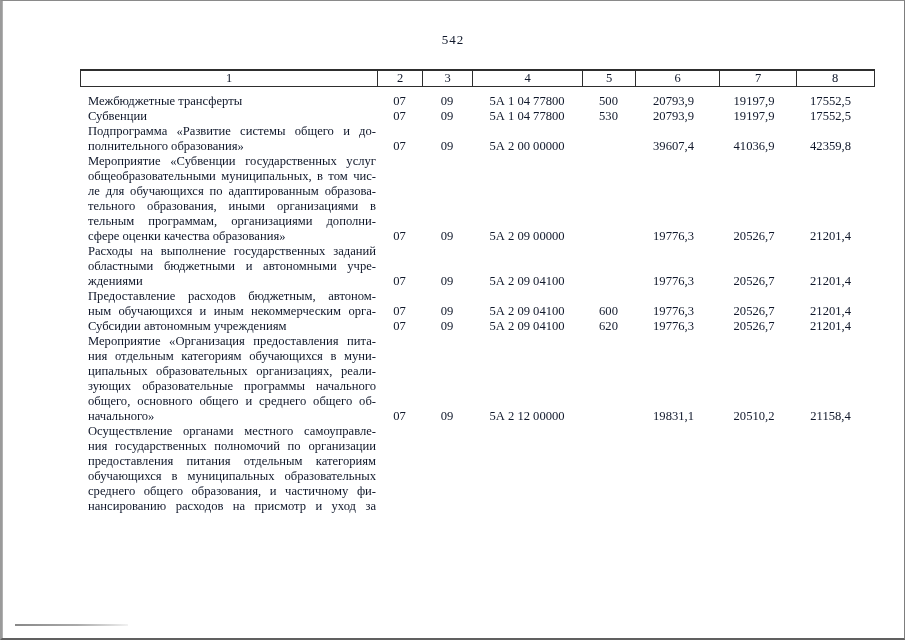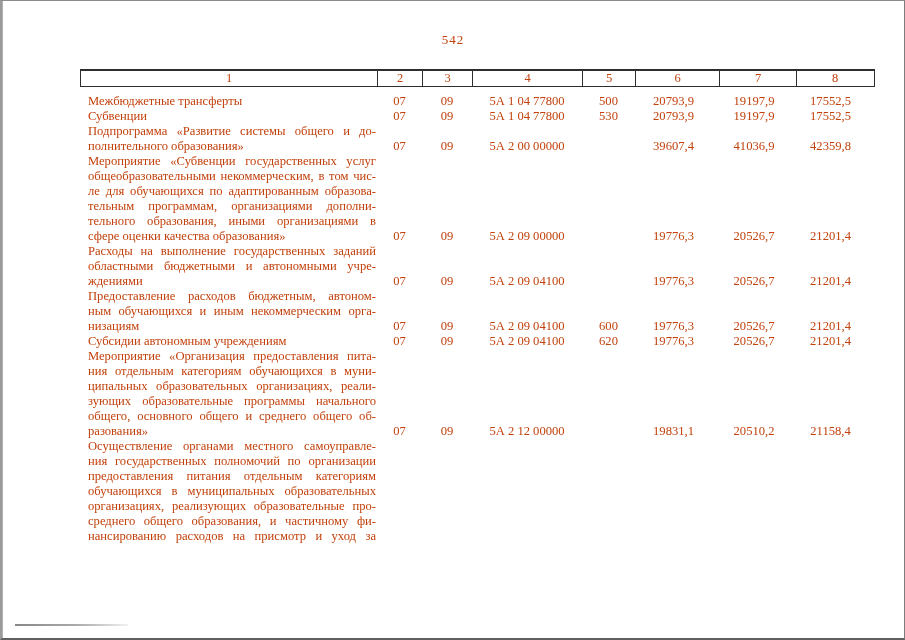--- a/index.html
+++ b/index.html
@@ -12,21 +12,21 @@
     width: 905px;
     height: 640px;
     background: #ffffff;
     box-sizing: border-box;
     border-top: 1px solid #8a8a8a;
     border-right: 1px solid #7d7d7d;
     border-bottom: 2px solid #606060;
     border-left: 2px solid #9a9a9a;
     overflow: hidden;
     font-family: "Liberation Serif", "DejaVu Serif", serif;
-    color: #c2410c;
+    color: #0f172a;
   }
   .page-number {
     position: absolute;
     top: 31px;
     left: 0;
     right: 0;
     text-align: center;
     font-size: 13px;
     letter-spacing: 1px;
   }
@@ -160,24 +160,24 @@
     <div class="cell ctr w4">5А 2 00 00000</div>
     <div class="cell ctr w5"></div>
     <div class="cell amt w6">39607,4</div>
     <div class="cell amt w7">41036,9</div>
     <div class="cell amt w8">42359,8</div>
   </div>
 
   <div class="trow">
     <div class="cell col1">
             <div class="line">Мероприятие «Субвенции государственных услуг</div>
-            <div class="line">общеобразовательными некоммерческим, в том чис-</div>
+            <div class="line">общеобразовательными муниципальных, в том чис-</div>
             <div class="line">ле для обучающихся по адаптированным образова-</div>
+            <div class="line">тельного образования, иными организациями в</div>
             <div class="line">тельным программам, организациями дополни-</div>
-            <div class="line">тельного образования, иными организациями в</div>
             <div class="line last">сфере оценки качества образования»</div>
           </div>
     <div class="cell ctr w2">07</div>
     <div class="cell ctr w3">09</div>
     <div class="cell ctr w4">5А 2 09 00000</div>
     <div class="cell ctr w5"></div>
     <div class="cell amt w6">19776,3</div>
     <div class="cell amt w7">20526,7</div>
     <div class="cell amt w8">21201,4</div>
   </div>
@@ -194,21 +194,20 @@
     <div class="cell ctr w5"></div>
     <div class="cell amt w6">19776,3</div>
     <div class="cell amt w7">20526,7</div>
     <div class="cell amt w8">21201,4</div>
   </div>
 
   <div class="trow">
     <div class="cell col1">
             <div class="line">Предоставление расходов бюджетным, автоном-</div>
             <div class="line">ным обучающихся и иным некоммерческим орга-</div>
-            <div class="line last">низациям</div>
           </div>
     <div class="cell ctr w2">07</div>
     <div class="cell ctr w3">09</div>
     <div class="cell ctr w4">5А 2 09 04100</div>
     <div class="cell ctr w5">600</div>
     <div class="cell amt w6">19776,3</div>
     <div class="cell amt w7">20526,7</div>
     <div class="cell amt w8">21201,4</div>
   </div>
 
@@ -225,38 +224,37 @@
     <div class="cell amt w8">21201,4</div>
   </div>
 
   <div class="trow">
     <div class="cell col1">
             <div class="line">Мероприятие «Организация предоставления пита-</div>
             <div class="line">ния отдельным категориям обучающихся в муни-</div>
             <div class="line">ципальных образовательных организациях, реали-</div>
             <div class="line">зующих образовательные программы начального</div>
             <div class="line">общего, основного общего и среднего общего об-</div>
-            <div class="line last">разования»</div>
+            <div class="line last">начального»</div>
           </div>
     <div class="cell ctr w2">07</div>
     <div class="cell ctr w3">09</div>
     <div class="cell ctr w4">5А 2 12 00000</div>
     <div class="cell ctr w5"></div>
     <div class="cell amt w6">19831,1</div>
     <div class="cell amt w7">20510,2</div>
     <div class="cell amt w8">21158,4</div>
   </div>
 
   <div class="trow">
     <div class="cell col1">
             <div class="line">Осуществление органами местного самоуправле-</div>
             <div class="line">ния государственных полномочий по организации</div>
             <div class="line">предоставления питания отдельным категориям</div>
             <div class="line">обучающихся в муниципальных образовательных</div>
-            <div class="line">организациях, реализующих образовательные про-</div>
             <div class="line">среднего общего образования, и частичному фи-</div>
             <div class="line">нансированию расходов на присмотр и уход за</div>
           </div>
     <div class="cell ctr w2"></div>
     <div class="cell ctr w3"></div>
     <div class="cell ctr w4"></div>
     <div class="cell ctr w5"></div>
     <div class="cell amt w6"></div>
     <div class="cell amt w7"></div>
     <div class="cell amt w8"></div>

